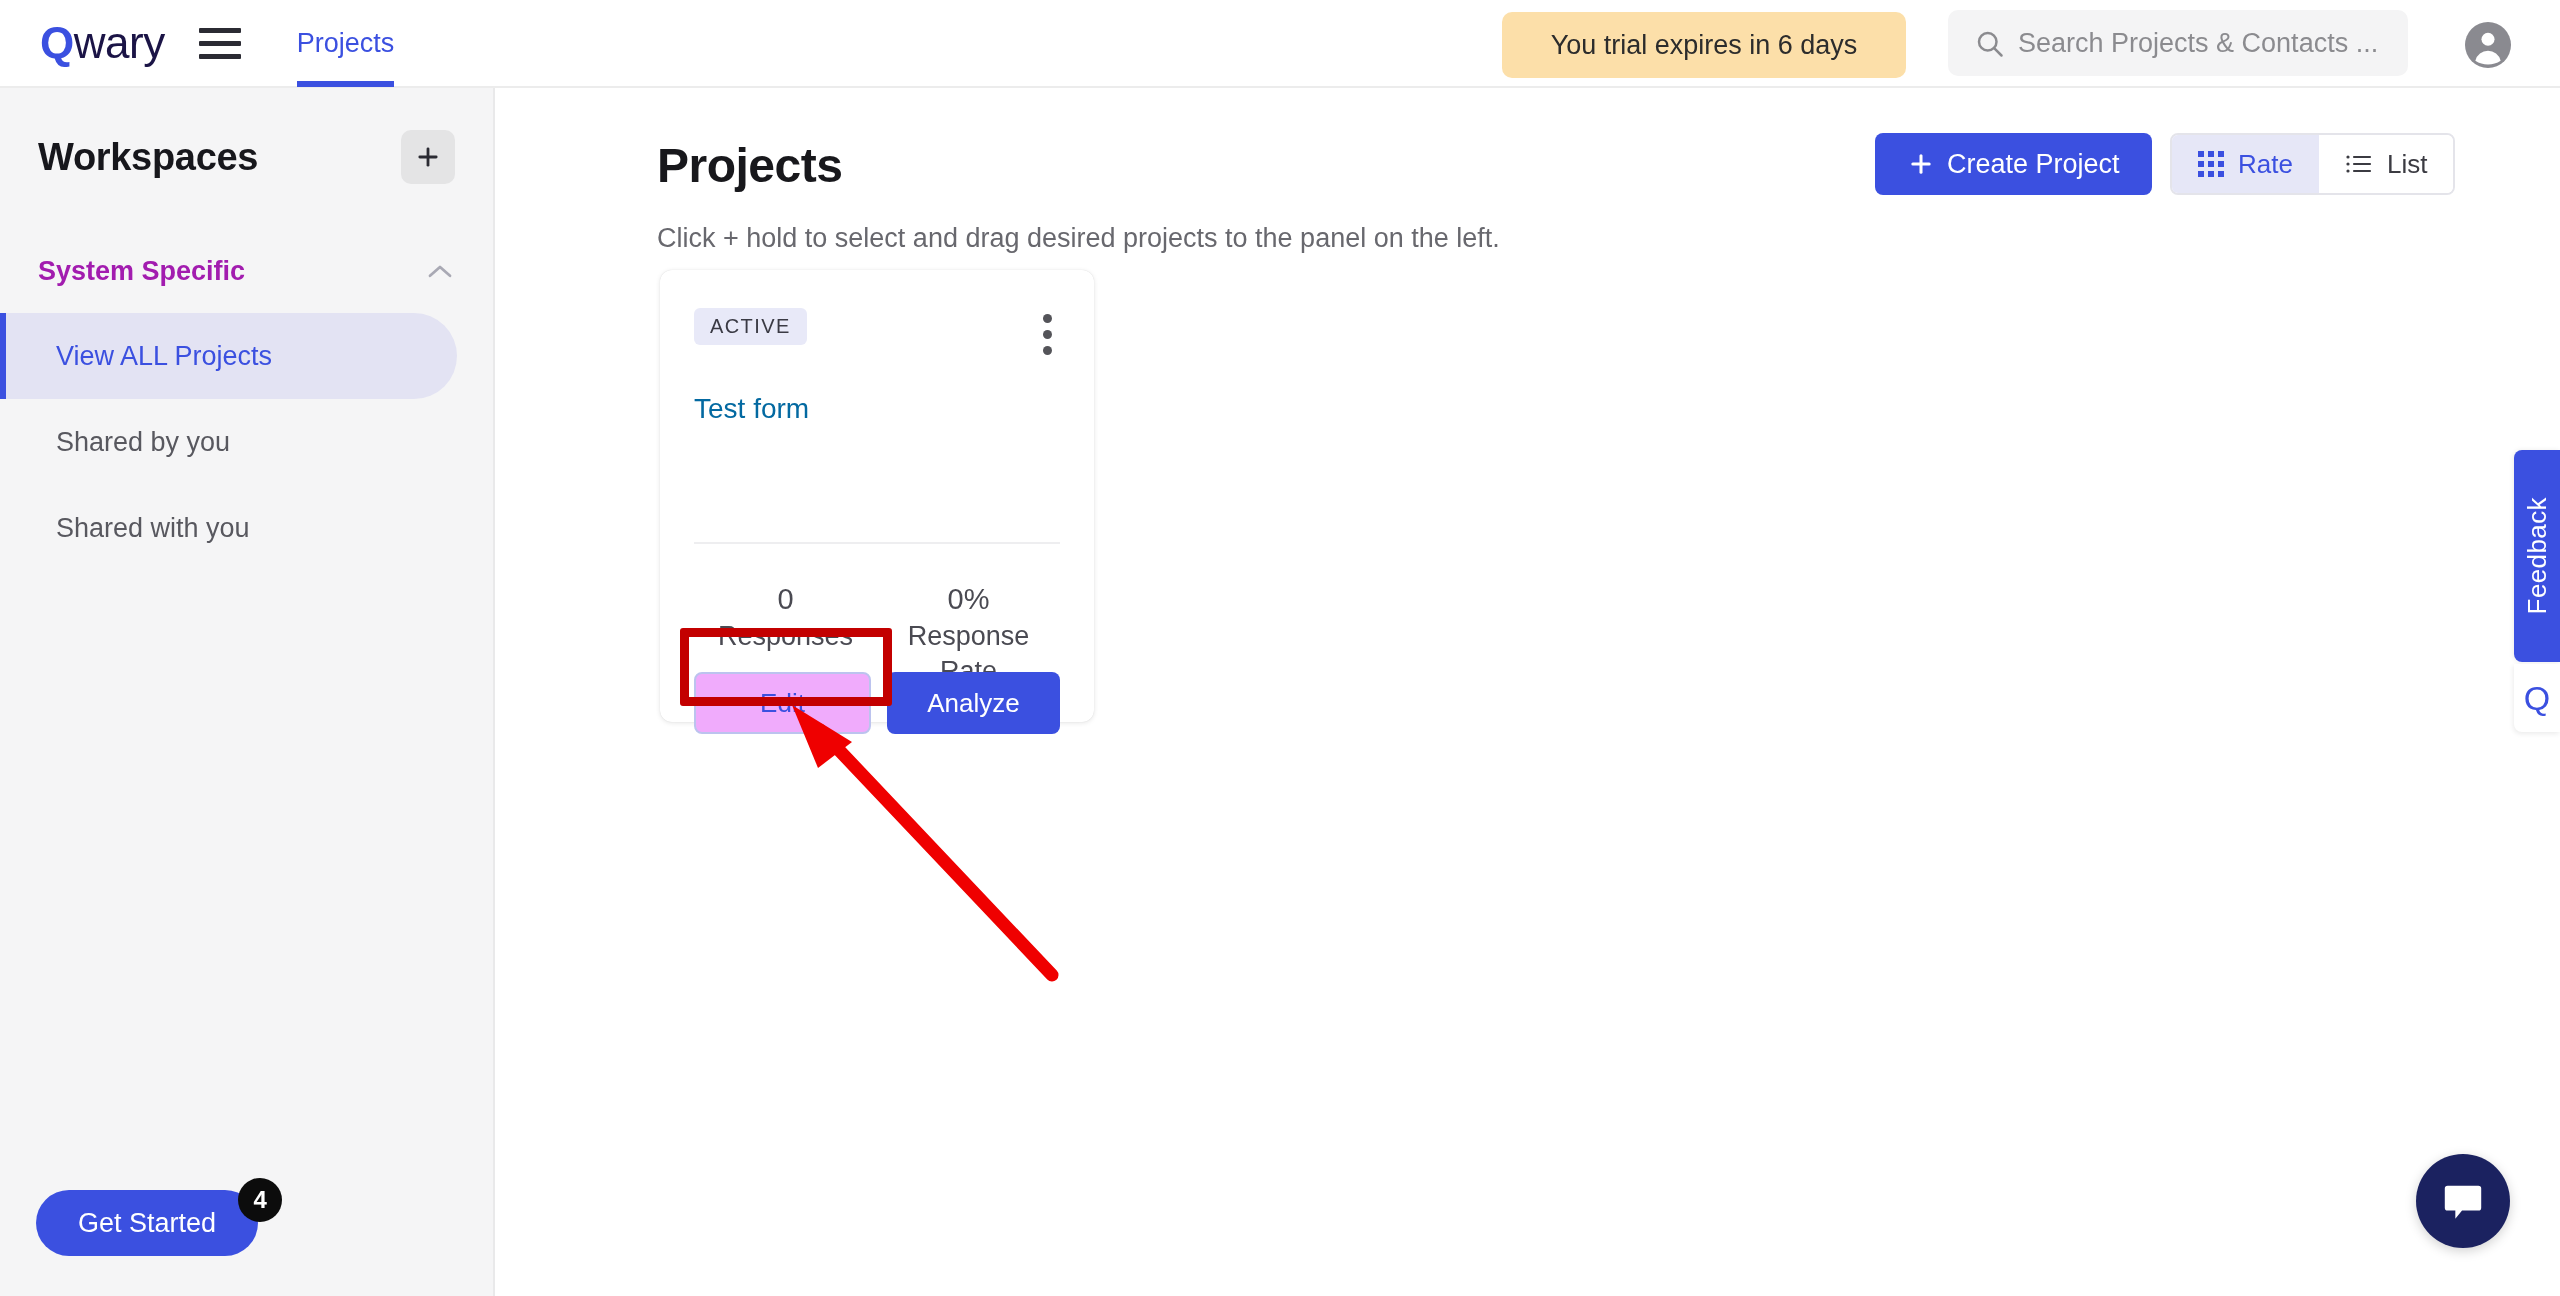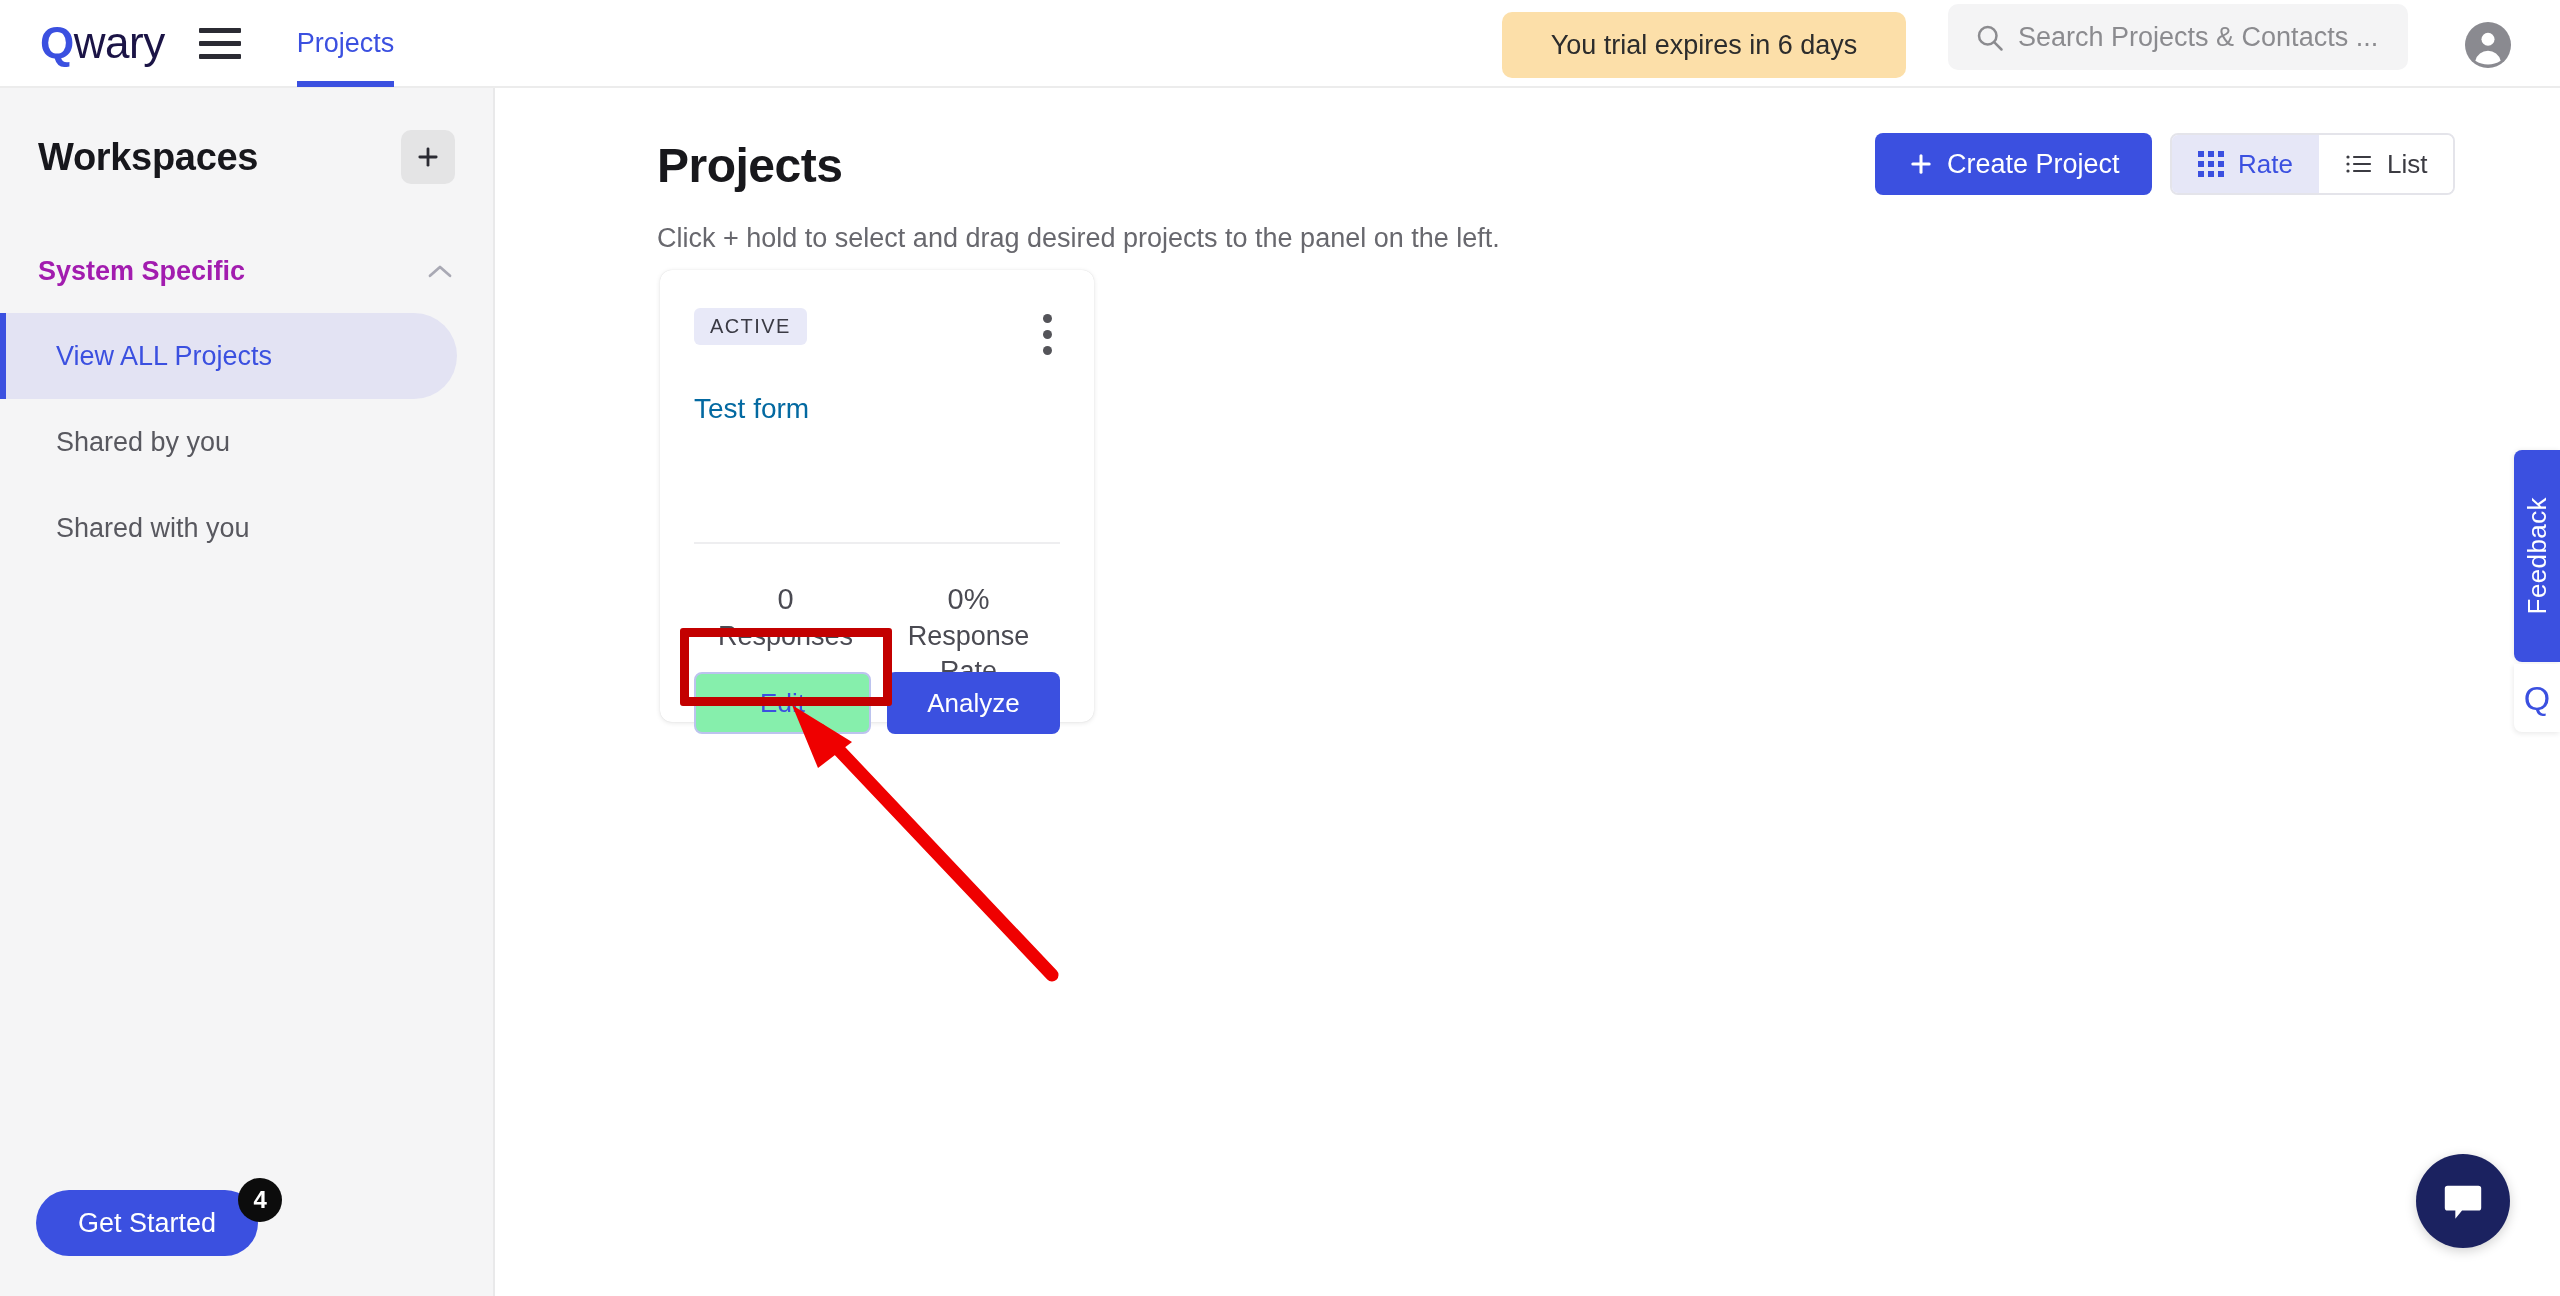--- a/index.html
+++ b/index.html
@@ -60,21 +60,21 @@
   .trial-badge {
     position: absolute; left: 1502px; top: 12px;
     width: 404px; height: 66px;
     background: #fcdfa9;
     border-radius: 10px;
     display: flex; align-items: center; justify-content: center;
     font-size: 27px; color: #2c2c2c;
   }
 
   .search-box {
-    position: absolute; left: 1948px; top: 4px;
+    position: absolute; left: 1948px; top: 10px;
     width: 460px; height: 66px;
     background: #f4f4f5;
     border-radius: 10px;
     display: flex; align-items: center;
     padding-left: 26px; gap: 14px;
     cursor: text;
   }
   .search-icon { width: 30px; height: 30px; flex: 0 0 auto; }
   .search-placeholder {
     font-size: 27px; color: #8b8b8f;
@@ -252,21 +252,21 @@
   .stat { flex: 1; text-align: center; }
   .stat-value { font-size: 29px; color: #4a4a52; line-height: 1.35; }
   .stat-label { font-size: 27px; color: #4a4a52; line-height: 1.3; }
 
   .card-actions {
     position: absolute; left: 34px; right: 34px; top: 402px;
     display: flex; gap: 16px;
   }
   .btn-edit {
     flex: 1; height: 62px;
-    background: #86efac;
+    background: #f0abfc;
     border: 2px solid #bcc3ee;
     border-radius: 8px;
     display: flex; align-items: center; justify-content: center;
     font-size: 26px; color: #3b50e0;
     cursor: pointer;
   }
   .btn-analyze {
     flex: 1; height: 62px;
     background: #3b50e0;
     border-radius: 8px;

